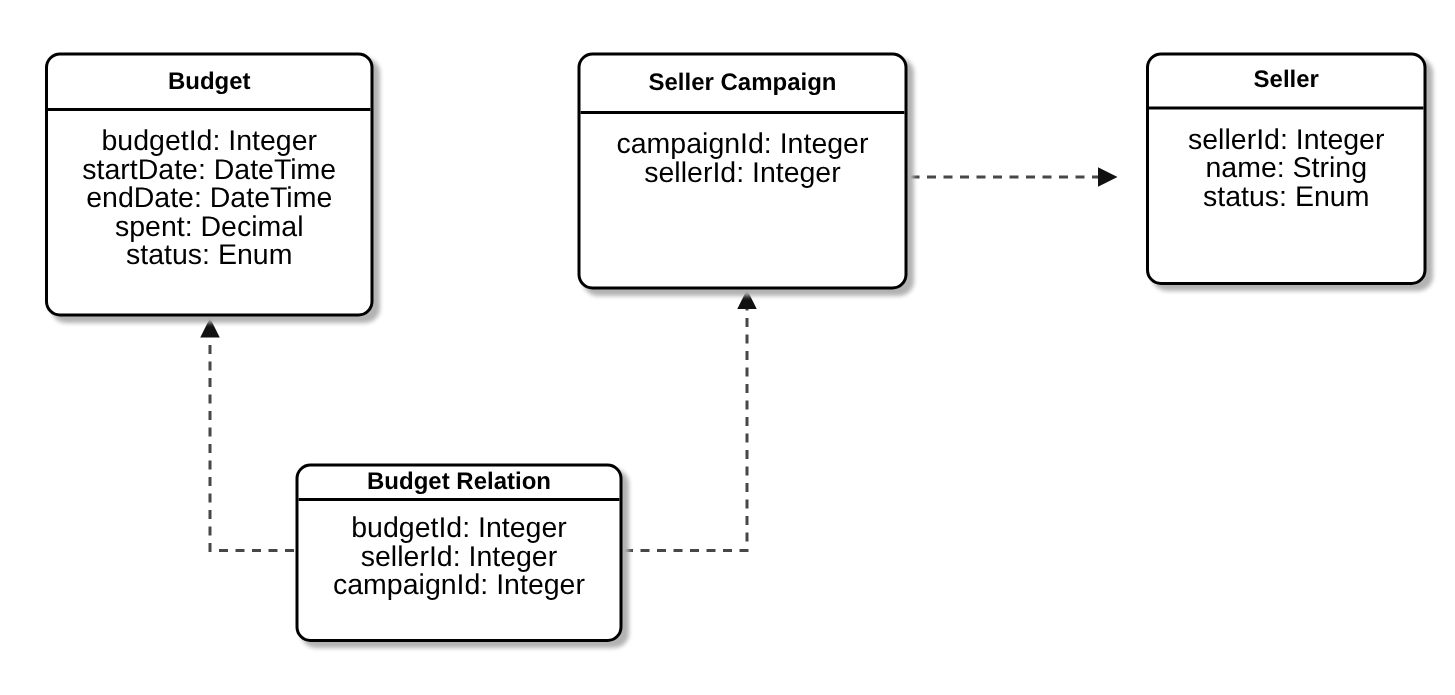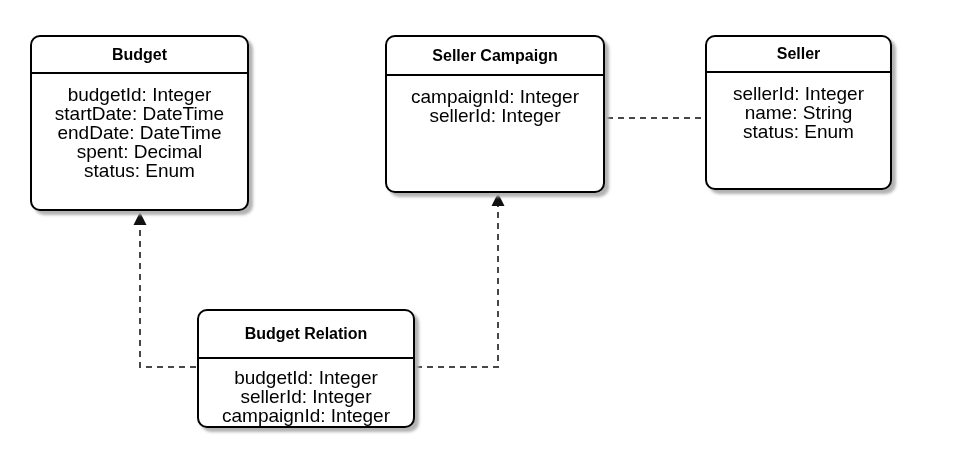--- a/index.html
+++ b/index.html
@@ -102,33 +102,33 @@
   <div class="entity" style="left:385px; top:35px; width:220px; height:158px;">
     <div class="entity-header" style="height:39px;">
       <span>Seller Campaign</span>
     </div>
     <div class="entity-body">
       <div class="field">campaignId: Integer</div>
       <div class="field">sellerId: Integer</div>
     </div>
   </div>
 
-  <div class="entity" style="left:705px; top:35px; width:187px; height:155px;">
+  <div class="entity" style="left:764px; top:35px; width:187px; height:155px;">
     <div class="entity-header" style="height:36px;">
       <span>Seller</span>
     </div>
     <div class="entity-body">
       <div class="field">sellerId: Integer</div>
       <div class="field">name: String</div>
       <div class="field">status: Enum</div>
     </div>
   </div>
 
   <div class="entity" style="left:197px; top:309px; width:218px; height:119px;">
-    <div class="entity-header" style="height:48px;">
+    <div class="entity-header" style="height:23px;">
       <span>Budget Relation</span>
     </div>
     <div class="entity-body" style="padding-top:9px;">
       <div class="field">budgetId: Integer</div>
       <div class="field">sellerId: Integer</div>
       <div class="field">campaignId: Integer</div>
     </div>
   </div>
 
 </div>

